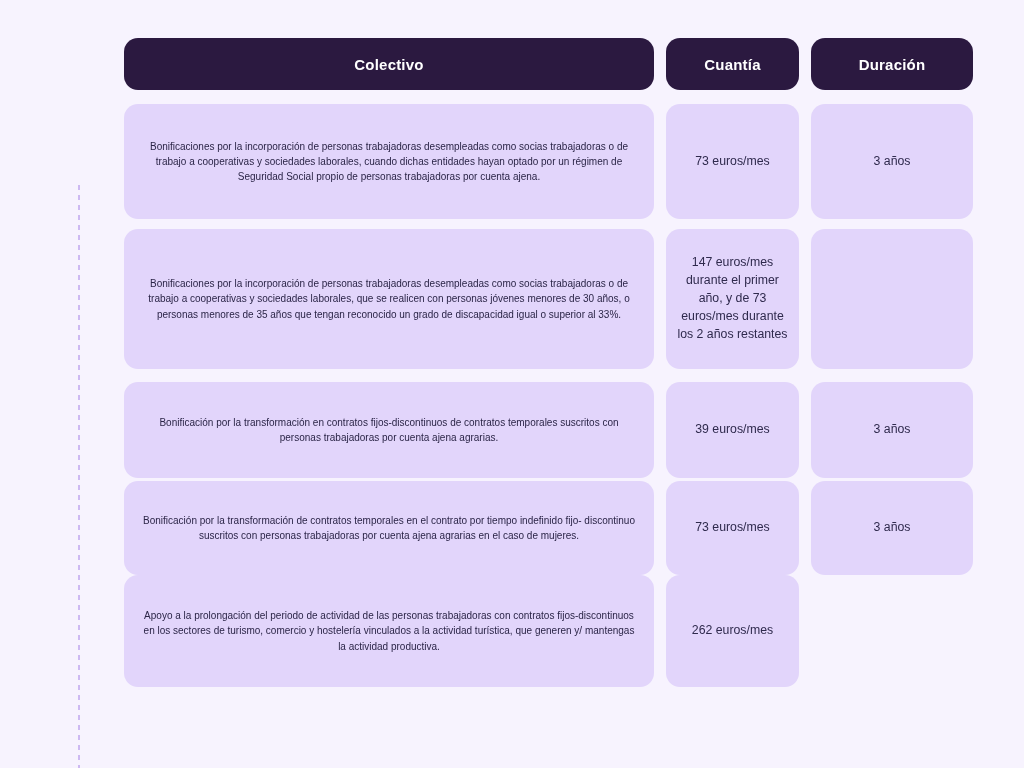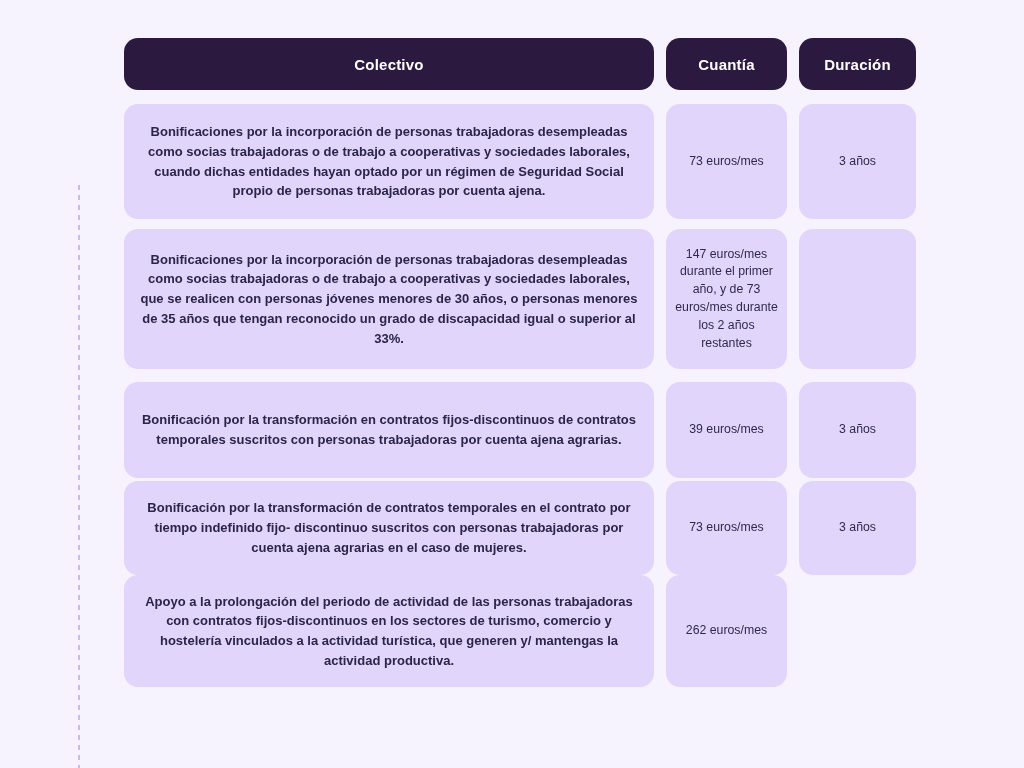--- a/index.html
+++ b/index.html
@@ -42,22 +42,22 @@
   }
 
   .row {
     display: flex;
     align-items: flex-start;
     gap: 12px;
     margin-bottom: 10px;
   }
 
   .col-collectivo { width: 530px; flex: none; }
-  .col-cuantia    { width: 121px; flex: none; }
-  .col-duracion   { width: 117px; flex: none; }
+  .col-cuantia    { width: 133px; flex: none; }
+  .col-duracion   { width: 162px; flex: none; }
 
   
   .head-row { margin-bottom: 14px; }
 
   .head-cell {
     background: #2b1940;
     border-radius: 14px;
     height: 52px;
     display: flex;
     align-items: center;
@@ -74,22 +74,22 @@
     border-radius: 14px;
     display: flex;
     align-items: center;
     justify-content: center;
     padding: 10px 8px;
     text-align: center;
   }
 
   .cell.main {
     color: #2b2547;
-    font-size: 13px;
-    font-weight: bold;
+    font-size: 10px;
+    font-weight: normal;
     line-height: 1.52;
     padding: 8px 16px;
   }
 
   .cell.value {
     color: #2f2a4d;
     font-size: 12.3px;
     font-weight: normal;
     line-height: 1.45;
   }

